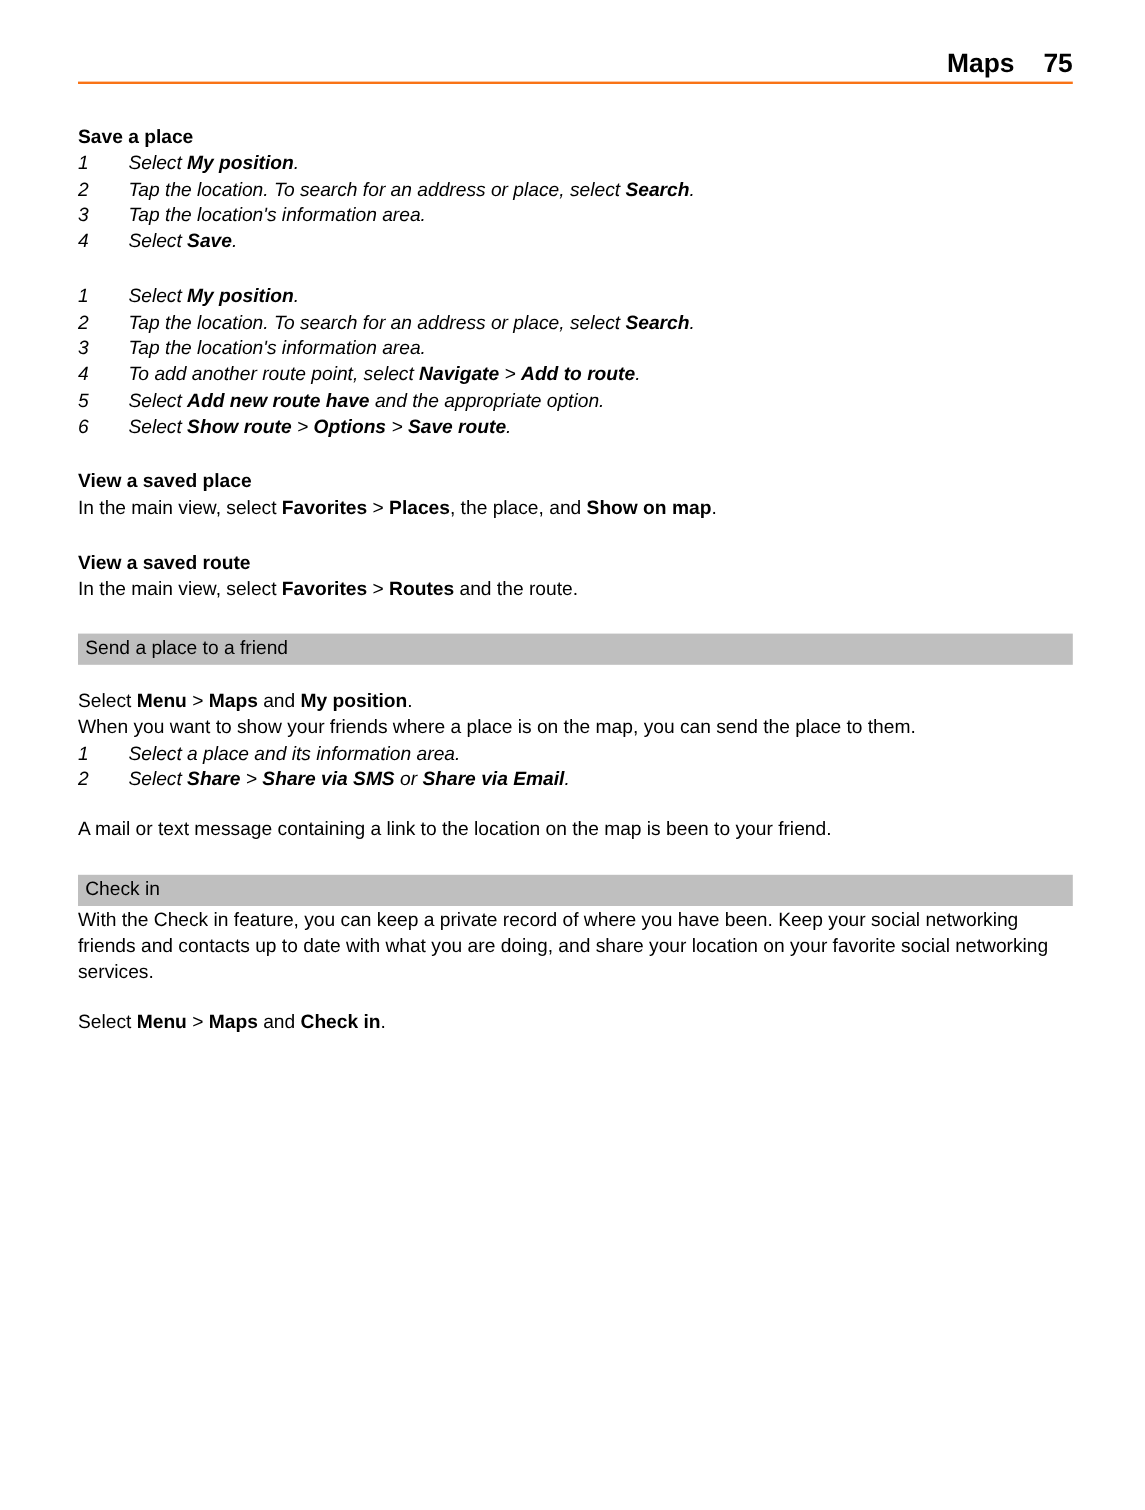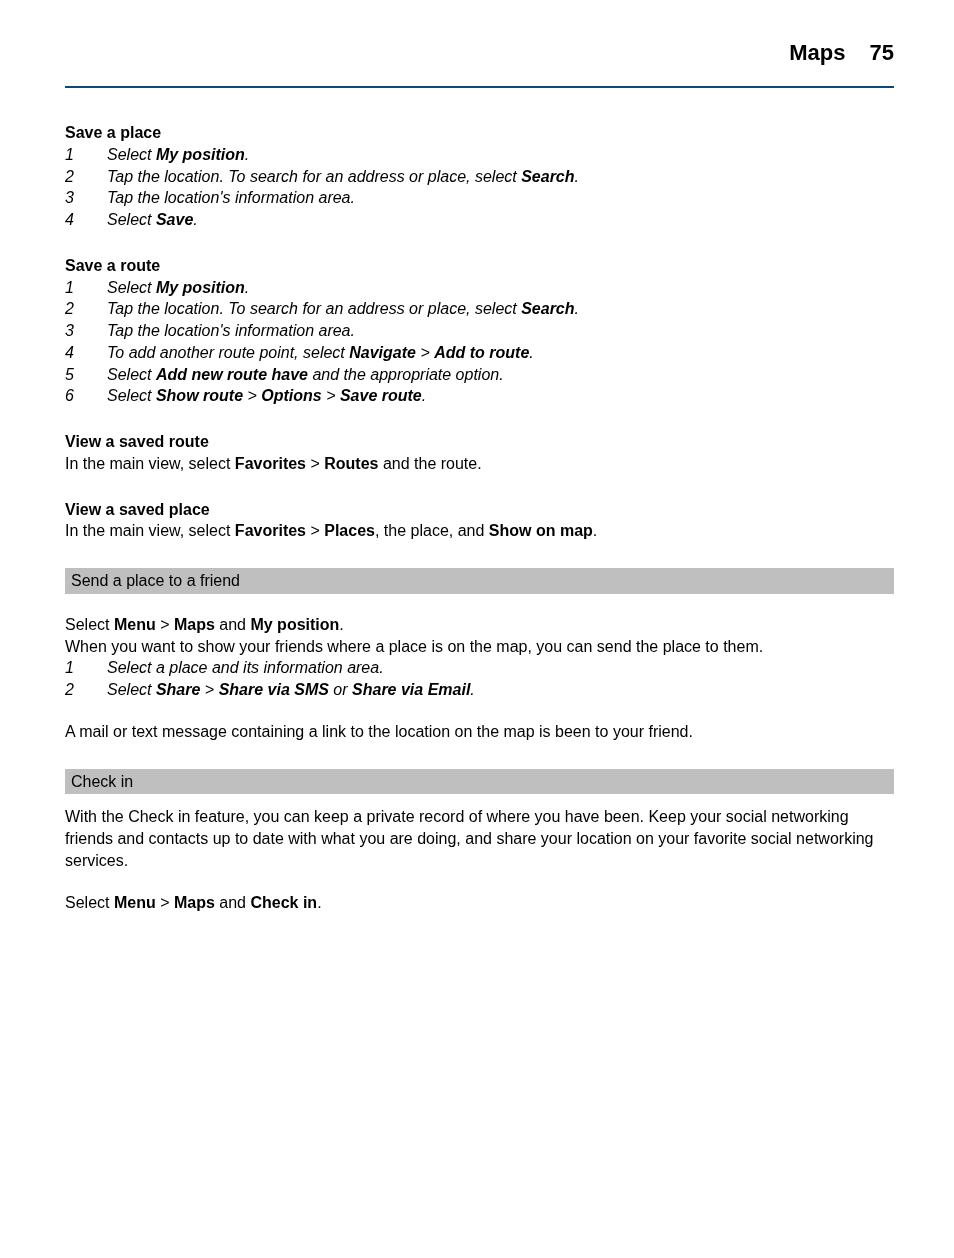--- a/index.html
+++ b/index.html
@@ -13,22 +13,22 @@
     width: 954px;
     min-height: 1258px;
     box-sizing: border-box;
     padding: 40px 60px 40px 65px;
     position: relative;
   }
   .running-header {
     text-align: right;
     font-weight: 700;
     font-size: 22px;
-    padding-bottom: 20px;
-    border-bottom: 2px solid #0c4a6e;
+    padding-bottom: 2px;
+    border-bottom: 2px solid #f97316;
     margin-bottom: 34px;
   }
   .running-header .title { display:inline; }
   .running-header .pnum { display:inline; margin-left: 18px; }
   .section {
     margin-top: 24px;
     font-size: 16px;
     line-height: 1.36;
   }
   .first-section { margin-top: 0; }
@@ -86,21 +86,20 @@
       <li>
         <span>Tap the location's information area.</span>
       </li>
       <li>
         <span>Select </span><b>Save</b><span>.</span>
       </li>
     </ol>
   </div>
 
   <div class="section">
-    <div class="sec-title">Save a route</div>
     <ol class="steps">
       <li>
         <span>Select </span><b>My position</b><span>.</span>
       </li>
       <li>
         <span>Tap the location. To search for an address or place, select </span><b>Search</b><span>.</span>
       </li>
       <li>
         <span>Tap the location's information area.</span>
       </li>
@@ -110,30 +109,30 @@
       <li>
         <span>Select </span><b>Add new route have</b><span> and the appropriate option.</span>
       </li>
       <li>
         <span>Select </span><b>Show route</b><span> &gt; </span><b>Options</b><span> &gt; </span><b>Save route</b><span>.</span>
       </li>
     </ol>
   </div>
 
   <div class="section">
-    <div class="sec-title">View a saved route</div>
+    <div class="sec-title">View a saved place</div>
     <div class="para">
-      <span>In the main view, select </span><b>Favorites</b><span> &gt; </span><b>Routes</b><span> and the route.</span>
+      <span>In the main view, select </span><b>Favorites</b><span> &gt; </span><b>Places</b><span>, the place, and </span><b>Show on map</b><span>.</span>
     </div>
   </div>
 
   <div class="section">
-    <div class="sec-title">View a saved place</div>
+    <div class="sec-title">View a saved route</div>
     <div class="para">
-      <span>In the main view, select </span><b>Favorites</b><span> &gt; </span><b>Places</b><span>, the place, and </span><b>Show on map</b><span>.</span>
+      <span>In the main view, select </span><b>Favorites</b><span> &gt; </span><b>Routes</b><span> and the route.</span>
     </div>
   </div>
 
   <div class="gray-title section">Send a place to a friend</div>
   <div class="section" style="margin-top:2px">
     <div class="para gap">
       <span>Select </span><b>Menu</b><span> &gt; </span><b>Maps</b><span> and </span><b>My position</b><span>.</span>
     </div>
     <div class="para">When you want to show your friends where a place is on the map, you can send the place to them.</div>
     <ol class="steps gap">
@@ -141,20 +140,20 @@
         <span>Select a place and its information area.</span>
       </li>
       <li>
         <span>Select </span><b>Share</b><span> &gt; </span><b>Share via SMS</b><span> or </span><b>Share via Email</b><span>.</span>
       </li>
     </ol>
     <div class="para gap justify">A mail or text message containing a link to the location on the map is been to your friend.</div>
   </div>
 
   <div class="gray-title section">Check in</div>
-  <div class="section" style="margin-top:12px">
+  <div class="section" style="margin-top:2px">
     <div class="para">With the Check in feature, you can keep a private record of where you have been. Keep your social networking friends and contacts up to date with what you are doing, and share your location on your favorite social networking services.</div>
     <div class="para gap">
       <span>Select </span><b>Menu</b><span> &gt; </span><b>Maps</b><span> and </span><b>Check in</b><span>.</span>
     </div>
   </div>
 
 </div>
 
 </body></html>

